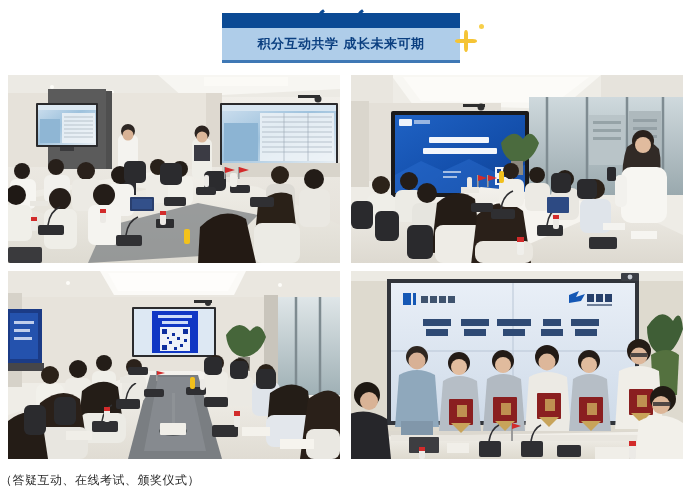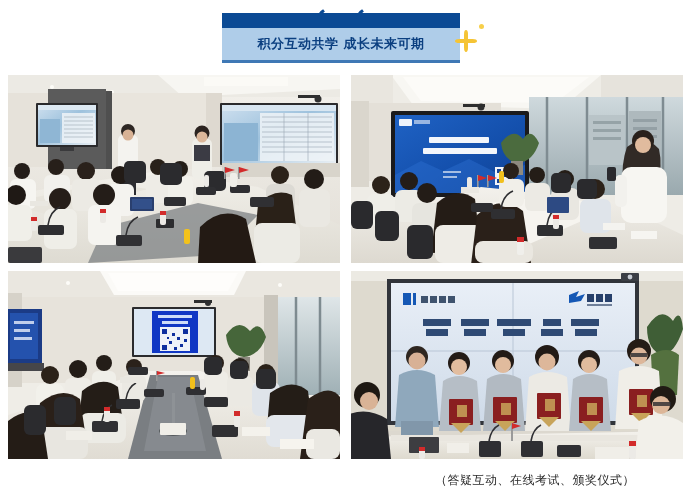--- a/index.html
+++ b/index.html
@@ -66,21 +66,21 @@
   }
   #photo-1{left:0;top:0;}
   #photo-2{left:343px;top:0;}
   #photo-3{left:0;top:196px;}
   #photo-4{left:343px;top:196px;}
   .photo svg{display:block;width:100%;height:100%;}
 
   
   #caption{
     position:absolute;left:0;top:472px;width:635px;
-    text-align:right;font-size:12px;color:#2a2a2a;
+    text-align:left;font-size:12px;color:#2a2a2a;
     letter-spacing:.5px;
   }
 </style>
 </head>
 <body>
 
 <div id="header-banner">
   <div class="banner-top-strip"></div>
   <div class="banner-body"></div>
   <div class="quote-mark" id="quote-left">‘</div>

